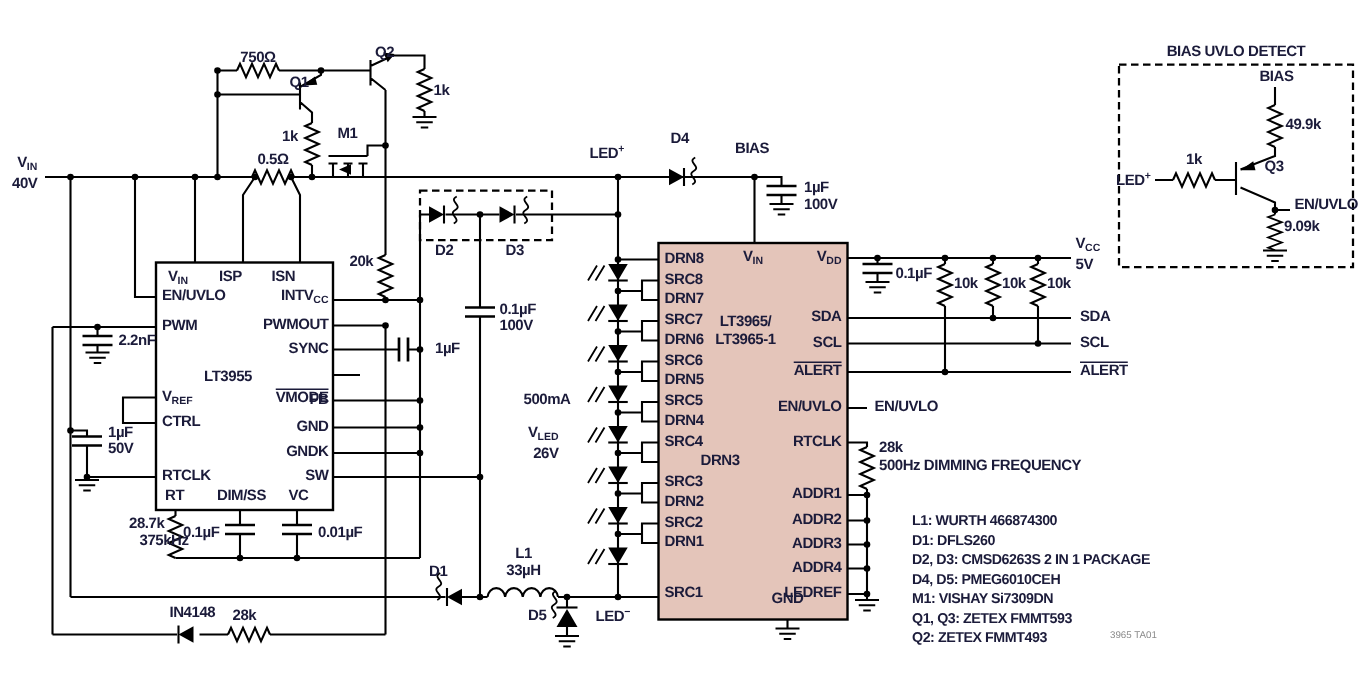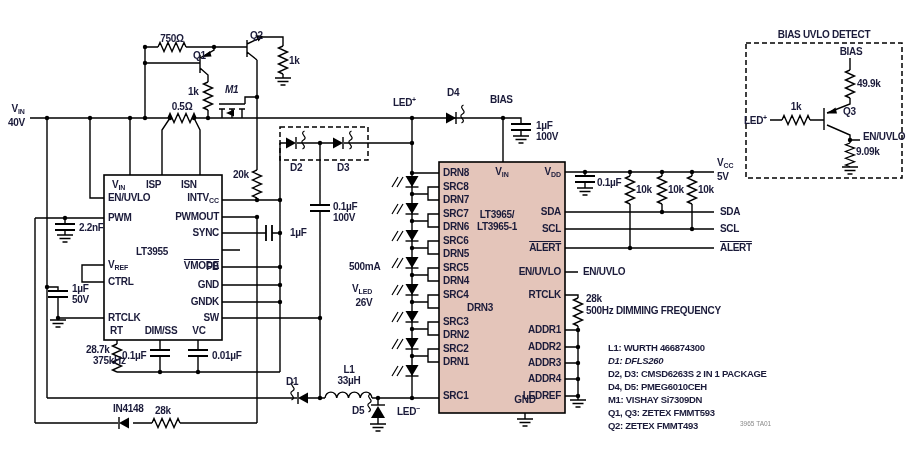--- a/index.html
+++ b/index.html
@@ -254,21 +254,21 @@
 
 
 <div class="lbl rt" style="left:8px;top:103px;">
   <span>V</span><span class="sub">IN</span><br>
   <span>40V</span>
 </div>
 
 <div class="lbl ctr" style="left:172px;top:33px;">750Ω</div>
 <div class="lbl" style="left:193px;top:50px;">Q1</div>
 <div class="lbl" style="left:188px;top:86px;">1k</div>
-<div class="lbl" style="left:225px;top:84px;font-style:italic;">M1</div>
+<div class="lbl" style="left:225px;top:84px;">M1</div>
 <div class="lbl" style="left:250px;top:30px;">Q2</div>
 <div class="lbl" style="left:289px;top:55px;">1k</div>
 <div class="lbl ctr" style="left:182px;top:101px;">0.5Ω</div>
 <div class="lbl" style="left:79px;top:222px;">2.2nF</div>
 <div class="lbl" style="left:72px;top:283px;"><span>1µF</span><br><span>50V</span></div>
 <div class="lbl" style="left:86px;top:344px;">28.7k</div>
 <div class="lbl" style="left:78px;top:355px;margin-left:15px;">375kHz</div>
 <div class="lbl" style="left:122px;top:350px;">0.1µF</div>
 <div class="lbl" style="left:212px;top:350px;">0.01µF</div>
 <div class="lbl" style="left:233px;top:169px;">20k</div>
@@ -361,21 +361,21 @@
 <div class="lbl ctr" style="left:824px;top:29px;">BIAS UVLO DETECT</div>
 <div class="lbl ctr" style="left:851px;top:46px;">BIAS</div>
 <div class="lbl" style="left:857px;top:78px;">49.9k</div>
 <div class="lbl ctr" style="left:796px;top:101px;">1k</div>
 <div class="lbl" style="left:744px;top:112px;"><span>LED</span><span class="sup">+</span></div>
 <div class="lbl" style="left:843px;top:106px;">Q3</div>
 <div class="lbl" style="left:863px;top:131px;">EN/UVLO</div>
 <div class="lbl" style="left:856px;top:146px;">9.09k</div>
 
 <div class="note" style="top:342px;">L1: WURTH 466874300</div>
-<div class="note" style="top:355px;font-style:italic;">D1: DFLS260</div>
+<div class="note" style="top:355px;">D1: DFLS260</div>
 <div class="note" style="top:368px;">D2, D3: CMSD6263S 2 IN 1 PACKAGE</div>
 <div class="note" style="top:381px;">D4, D5: PMEG6010CEH</div>
 <div class="note" style="top:394px;">M1: VISHAY Si7309DN</div>
 <div class="note" style="top:407px;">Q1, Q3: ZETEX FMMT593</div>
 <div class="note" style="top:420px;">Q2: ZETEX FMMT493</div>
 <div id="footnote">3965 TA01</div>
 
 </div>
 
 </body></html>

